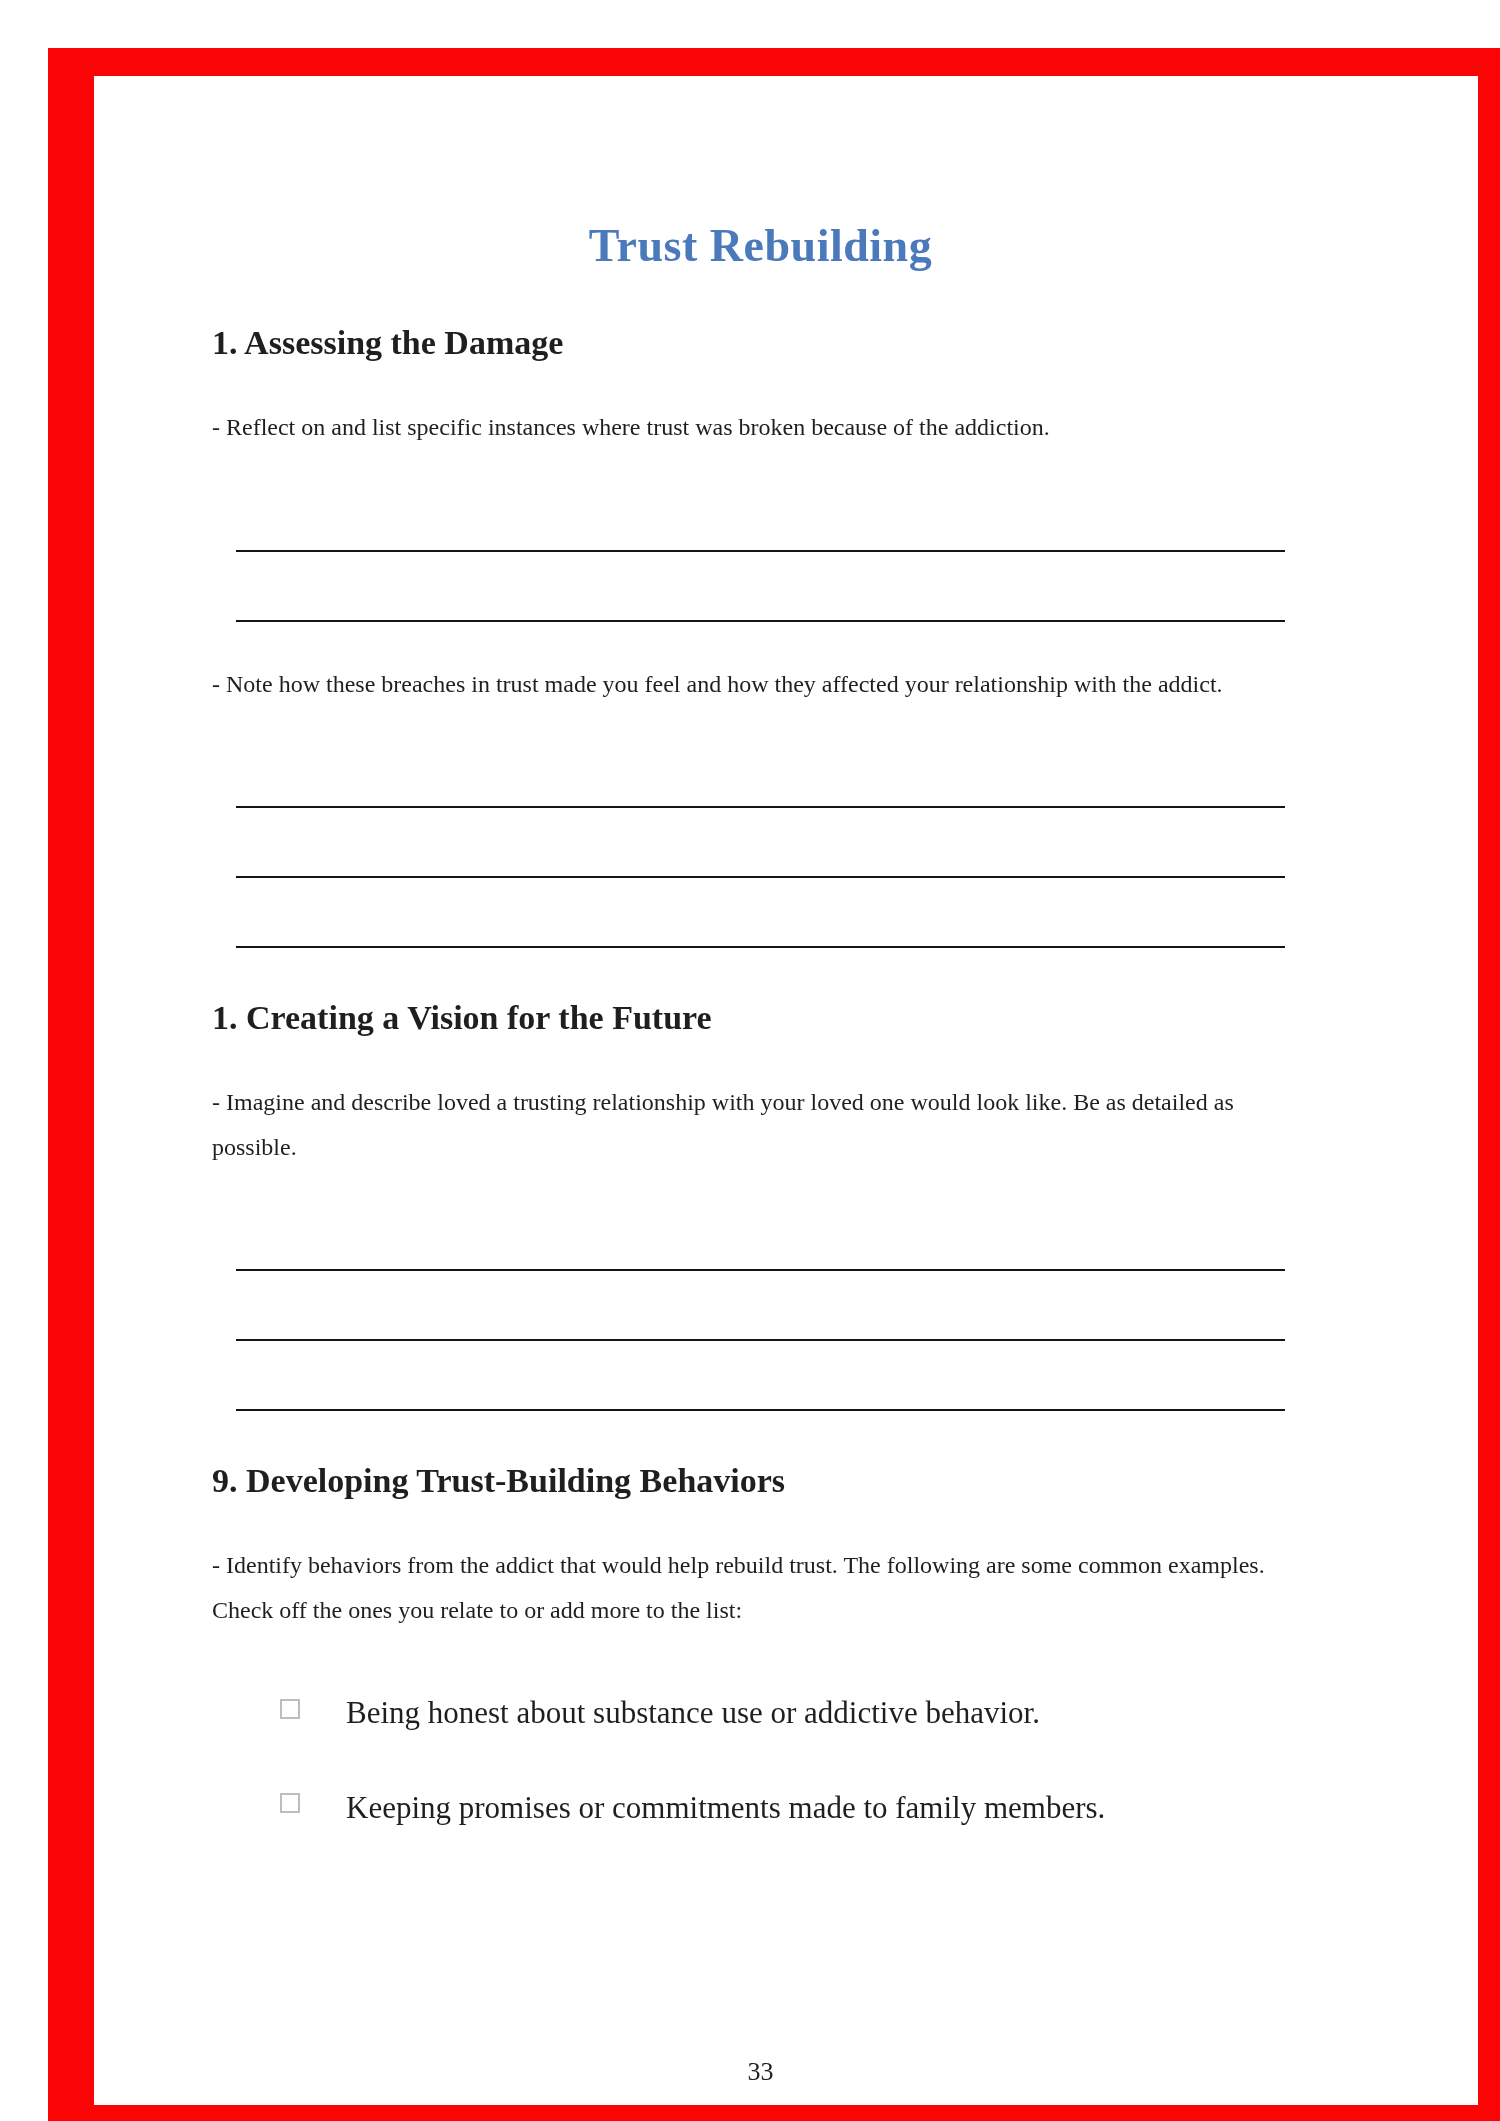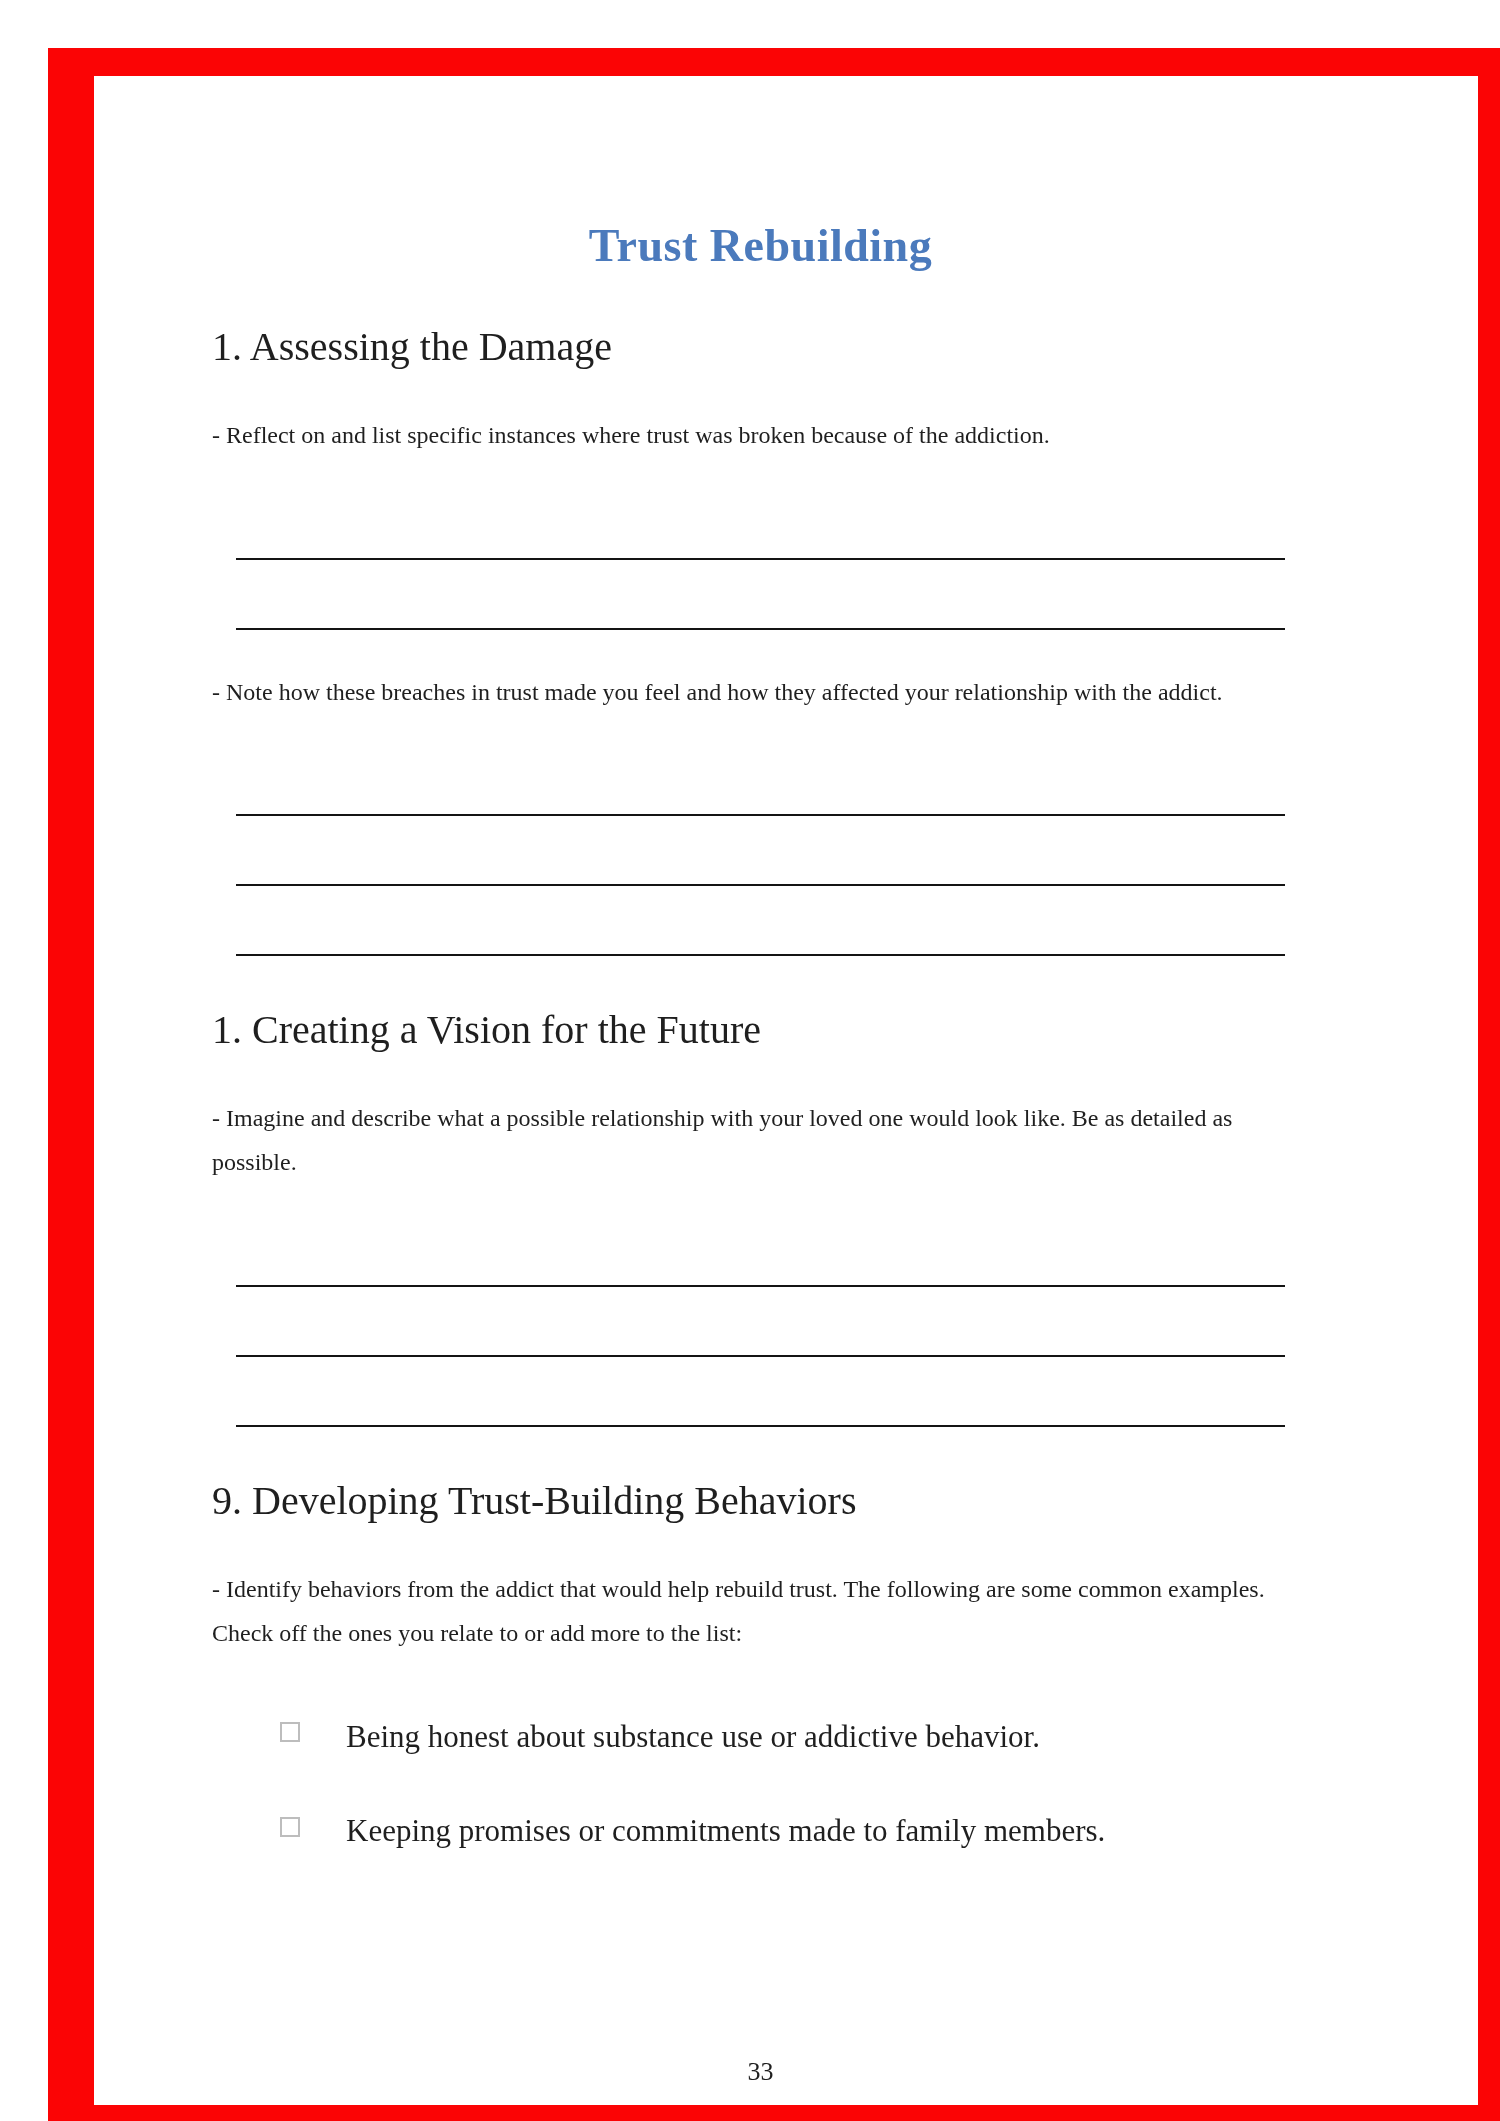--- a/index.html
+++ b/index.html
@@ -39,23 +39,23 @@
   h1.doc-title{
     font-size:46px;
     line-height:1.2;
     font-weight:bold;
     color:var(--title-blue);
     text-align:center;
     margin:0 0 18px 0;
     letter-spacing:0.5px;
   }
   h2.section-heading{
-    font-size:40px;
+    font-size:34px;
     line-height:1.3;
-    font-weight:normal;
+    font-weight:bold;
     color:var(--text);
     margin:48px 0 0 0;
   }
   p.body-text{
     font-size:24px;
     line-height:1.85;
     margin:40px 0 0 0;
   }
   .write-lines{margin-top:44px;}
   .write-line{
@@ -117,21 +117,21 @@
     <p class="body-text">- Note how these breaches in trust made you feel and how they affected your relationship with the addict.</p>
 
     <div class="write-lines">
       <div class="write-line"></div>
       <div class="write-line"></div>
       <div class="write-line"></div>
     </div>
 
     <h2 class="section-heading">1. Creating a Vision for the Future</h2>
 
-    <p class="body-text">- Imagine and describe what a possible relationship with your loved one would look like. Be as detailed as possible.</p>
+    <p class="body-text">- Imagine and describe loved a trusting relationship with your loved one would look like. Be as detailed as possible.</p>
 
     <div class="write-lines">
       <div class="write-line"></div>
       <div class="write-line"></div>
       <div class="write-line"></div>
     </div>
 
     <h2 class="section-heading">9. Developing Trust-Building Behaviors</h2>
 
     <p class="body-text">- Identify behaviors from the addict that would help rebuild trust. The following are some common examples. Check off the ones you relate to or add more to the list:</p>

